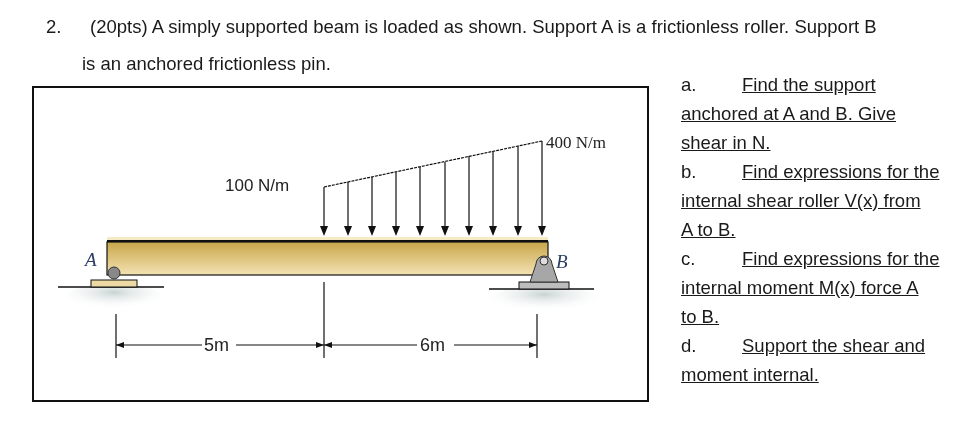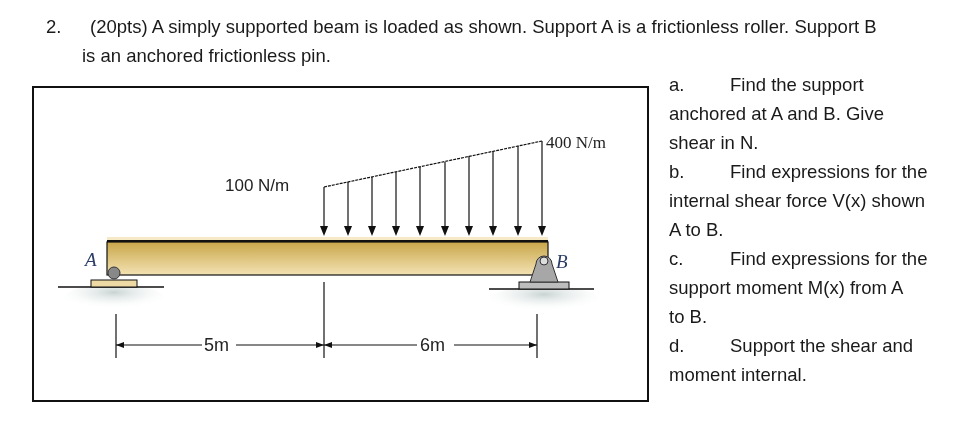--- a/index.html
+++ b/index.html
@@ -1,26 +1,26 @@
 <!DOCTYPE html>
 <html><head>
 <meta charset="utf-8">
 <style>
   html, body { margin:0; padding:0; background:#ffffff; }
   body { width:979px; height:433px; position:relative; overflow:hidden;
          font-family:"Liberation Sans", sans-serif; color:#1a1a1a; }
   .q-header { position:absolute; left:46px; top:12px; font-size:18.5px; line-height:29px; }
   .q-header .num { position:absolute; left:0; top:0; }
   .q-header .line1 { position:absolute; left:36px; top:0; white-space:nowrap;margin-left:8px; }
-  .q-header .line2 { position:absolute; left:36px; top:29px; white-space:nowrap; }
+  .q-header .line2 { position:absolute; left:36px; top:37px; white-space:nowrap; }
   .figure-frame { position:absolute; left:32px; top:86px; width:613px; height:312px;
                   border:2px solid #111; box-sizing:content-box; background:#fff; }
   .figure-frame svg { position:absolute; left:0; top:0; }
   .parts { position:absolute; left:669px; top:70px; width:300px; font-size:18.5px; line-height:29px; }
-  .parts .row { position:absolute; left:0; white-space:nowrap; }
+  .parts .row { position:absolute; left:12px; white-space:nowrap;text-decoration:underline; }
   .parts .lbl { display:inline-block; width:61px; }
 </style>
 </head>
 <body>
 
 <div class="q-header">
   <span class="num">2.</span>
   <span class="line1">(20pts) A simply supported beam is loaded as shown. Support A is a frictionless roller. Support B</span>
   <span class="line2">is an anchored frictionless pin.</span>
 </div>
@@ -118,26 +118,26 @@
 <div class="parts">
   <div class="row" style="top:0px">
     <span class="lbl">a.</span><span>Find the support</span>
   </div>
   <div class="row" style="top:29px">anchored at A and B. Give</div>
   <div class="row" style="top:58px">shear in N.</div>
 
   <div class="row" style="top:87px">
     <span class="lbl">b.</span><span>Find expressions for the</span>
   </div>
-  <div class="row" style="top:116px">internal shear force V(x) shown</div>
+  <div class="row" style="top:116px">internal shear roller V(x) from</div>
   <div class="row" style="top:145px">A to B.</div>
 
   <div class="row" style="top:174px">
     <span class="lbl">c.</span><span>Find expressions for the</span>
   </div>
-  <div class="row" style="top:203px">support moment M(x) from A</div>
+  <div class="row" style="top:203px">internal moment M(x) force A</div>
   <div class="row" style="top:232px">to B.</div>
 
   <div class="row" style="top:261px">
     <span class="lbl">d.</span><span>Support the shear and</span>
   </div>
   <div class="row" style="top:290px">moment internal.</div>
 </div>
 
 </body></html>

